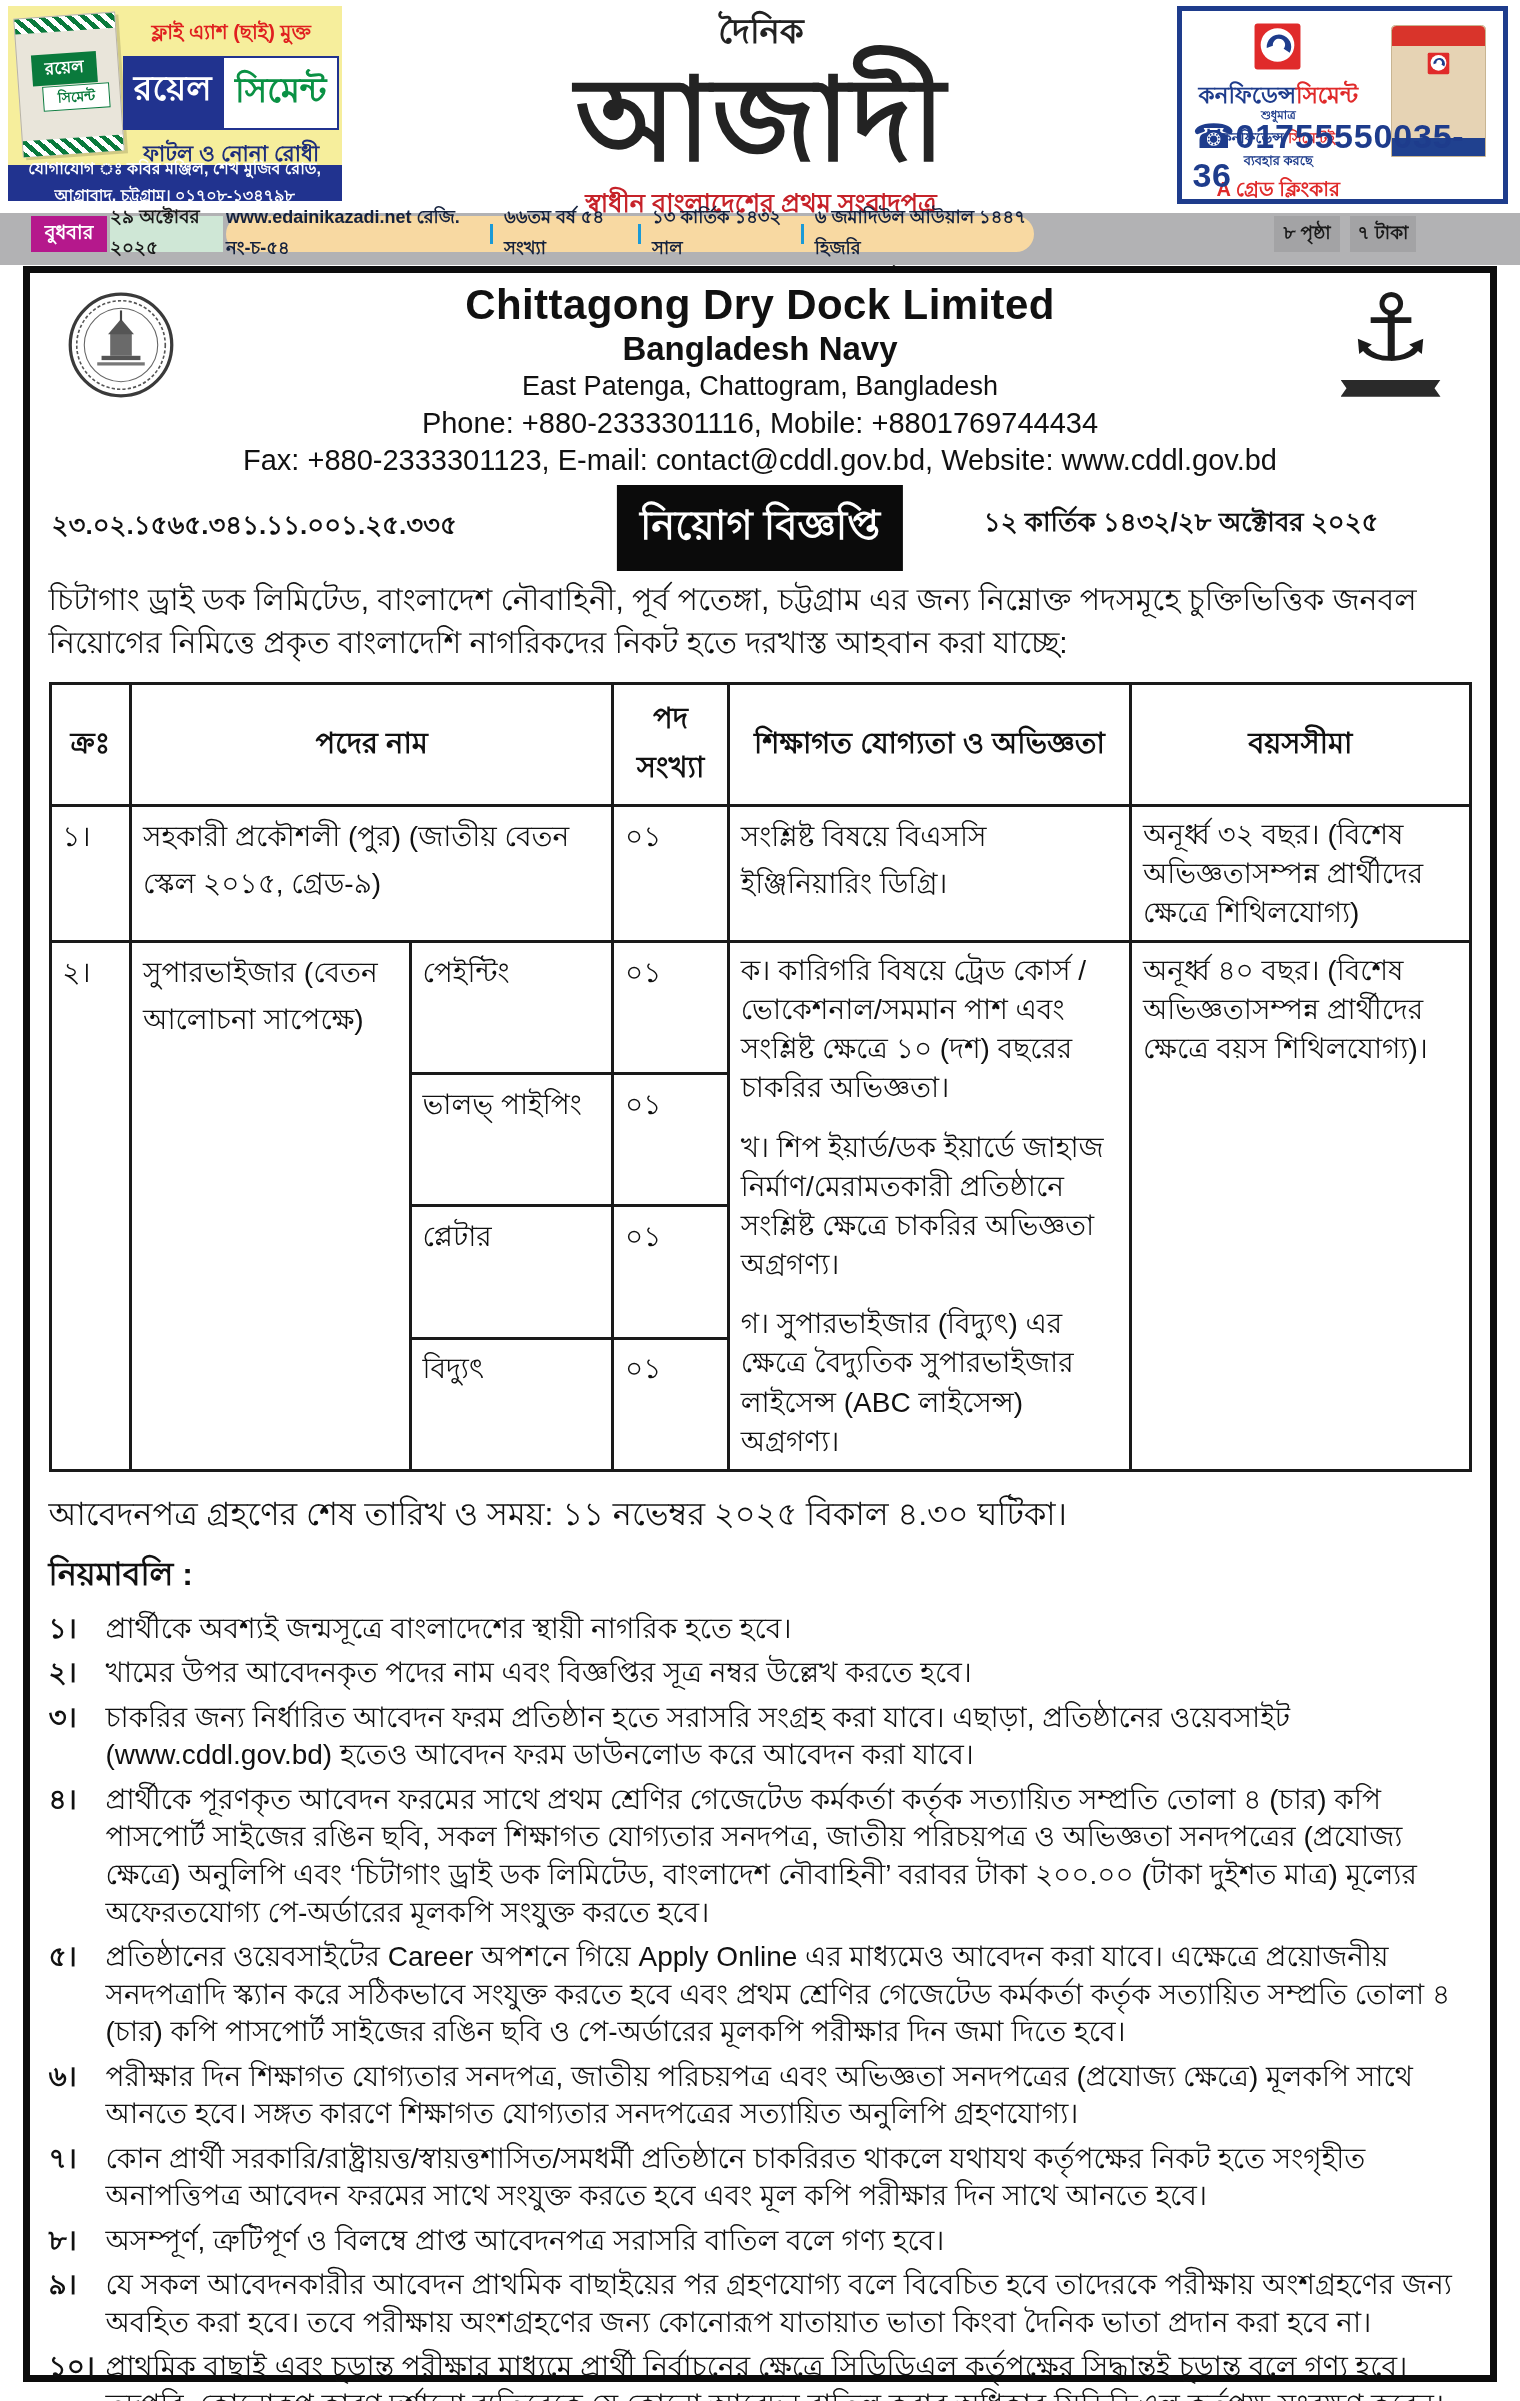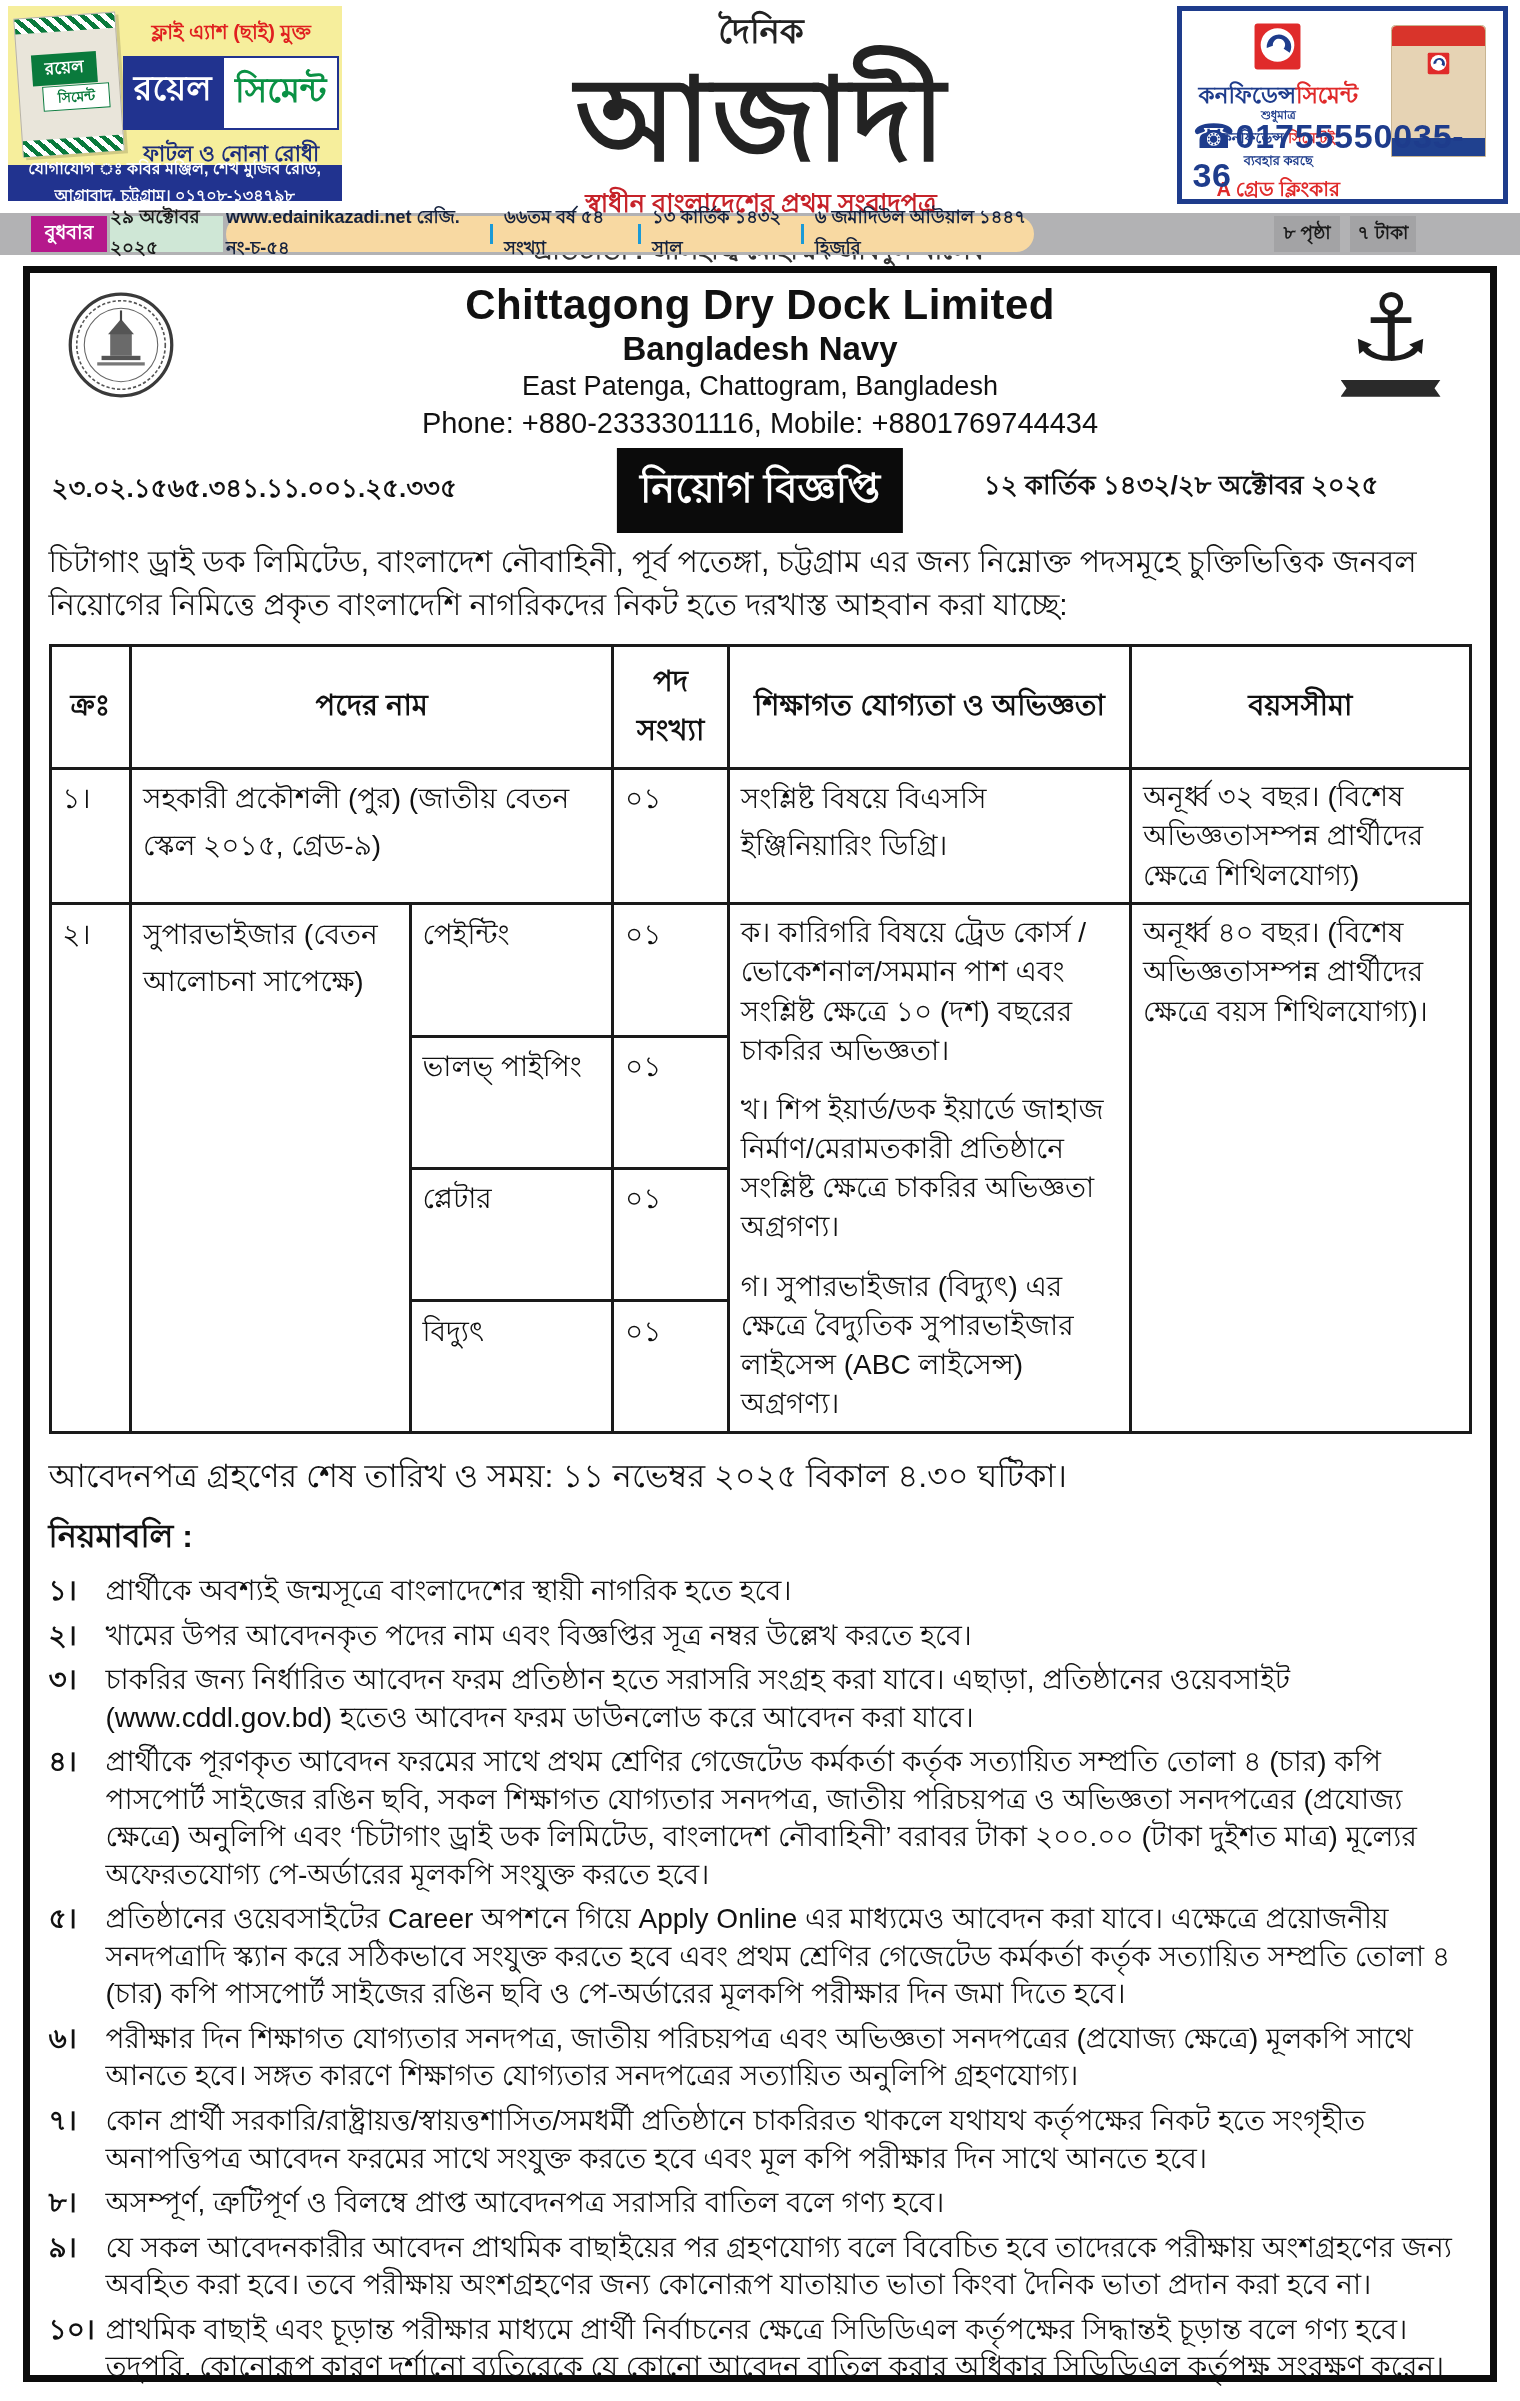--- a/index.html
+++ b/index.html
@@ -38,21 +38,21 @@
   .conf-l2{font-size:14.7px;} .conf-l2 .b1{color:#1e3c8c;} .conf-l2 .b2{color:#e02a2a;}
   .conf-l3{color:#1e3c8c;font-size:13px;}
   .conf-l4{color:#e02a2a;font-size:20px;font-weight:900;margin-top:1.5px;}
   .conf-bag{position:absolute;right:17px;top:14px;width:93px;height:130px;background:#e6d3b4;border-radius:4.6px 4.6px 0 0;border:0.8px solid #c8b592;}
   .conf-bag .cap{height:20px;background:#d9342b;border-radius:4.6px 4.6px 0 0;}
   .conf-bag .blogo{width:23px;height:23px;margin:6.2px auto 0;}
   .conf-bag .bstrip{position:absolute;bottom:0;left:0;right:0;height:18.5px;background:#20418f;}
   .conf-phone{position:absolute;left:10.8px;bottom:4.6px;color:#1e3c8c;font-size:34px;font-weight:900;letter-spacing:0.8px;}
 
   
-  .date-bar{position:relative;width:1520px;height:42px;background:#b2b2b4;margin-top:-3.1px;}
+  .date-bar{position:relative;width:1520px;height:52px;background:#b2b2b4;margin-top:-3.1px;}
   .db-box{position:absolute;top:3.1px;height:36px;display:flex;align-items:center;justify-content:center;font-weight:bold;box-sizing:border-box;}
   .db-weekday{left:31px;width:76px;background:#b5188c;color:#fff;font-size:19.3px;}
   .db-date{left:110px;width:113px;background:#cfe7d6;color:#1a1a1a;font-size:18.5px;}
   .db-main{left:226px;width:808px;background:#f8d9a2;color:#14213d;font-size:18px;gap:10.8px;border-radius:18px;}
   .db-main .pipe{width:3.9px;height:20px;background:#1b9ad6;}
   .db-pages{left:1274px;width:66px;background:#a3a3a5;color:#1a1a1a;font-size:18.5px;}
   .db-price{left:1350px;width:66px;background:#a3a3a5;color:#1a1a1a;font-size:18.5px;}
 
   
   .notice{position:absolute;left:23px;top:266px;width:1474px;height:2116px;border:7px solid #0c0c0c;box-sizing:border-box;background:#fff;padding:7.7px 18.5px 0 18.5px;}
@@ -192,20 +192,21 @@
       </svg>
     </div>
     <div class="anchor-wrap">
       <div class="anchor-glyph">⚓</div>
       <div class="anchor-ribbon"></div>
     </div>
     <div class="n-company">Chittagong Dry Dock Limited</div>
     <div class="n-org">Bangladesh Navy</div>
     <div class="n-addr">East Patenga, Chattogram, Bangladesh</div>
     <div class="n-phone">Phone: +880-2333301116, Mobile: +8801769744434</div>
+    <div class="n-fax">Fax: +880-2333301123, E-mail: contact@cddl.gov.bd, Website: www.cddl.gov.bd</div>
   </div>
 
   <div class="ref-row">
     <div class="ref-no">২৩.০২.১৫৬৫.৩৪১.১১.০০১.২৫.৩৩৫</div>
     <div class="n-title">নিয়োগ বিজ্ঞপ্তি</div>
     <div class="n-date">১২ কার্তিক ১৪৩২/২৮ অক্টোবর ২০২৫</div>
   </div>
 
   <div class="n-intro">চিটাগাং ড্রাই ডক লিমিটেড, বাংলাদেশ নৌবাহিনী, পূর্ব পতেঙ্গা, চট্টগ্রাম এর জন্য নিম্নোক্ত পদসমূহে চুক্তিভিত্তিক জনবল নিয়োগের নিমিত্তে প্রকৃত বাংলাদেশি নাগরিকদের নিকট হতে দরখাস্ত আহবান করা যাচ্ছে:</div>
 

